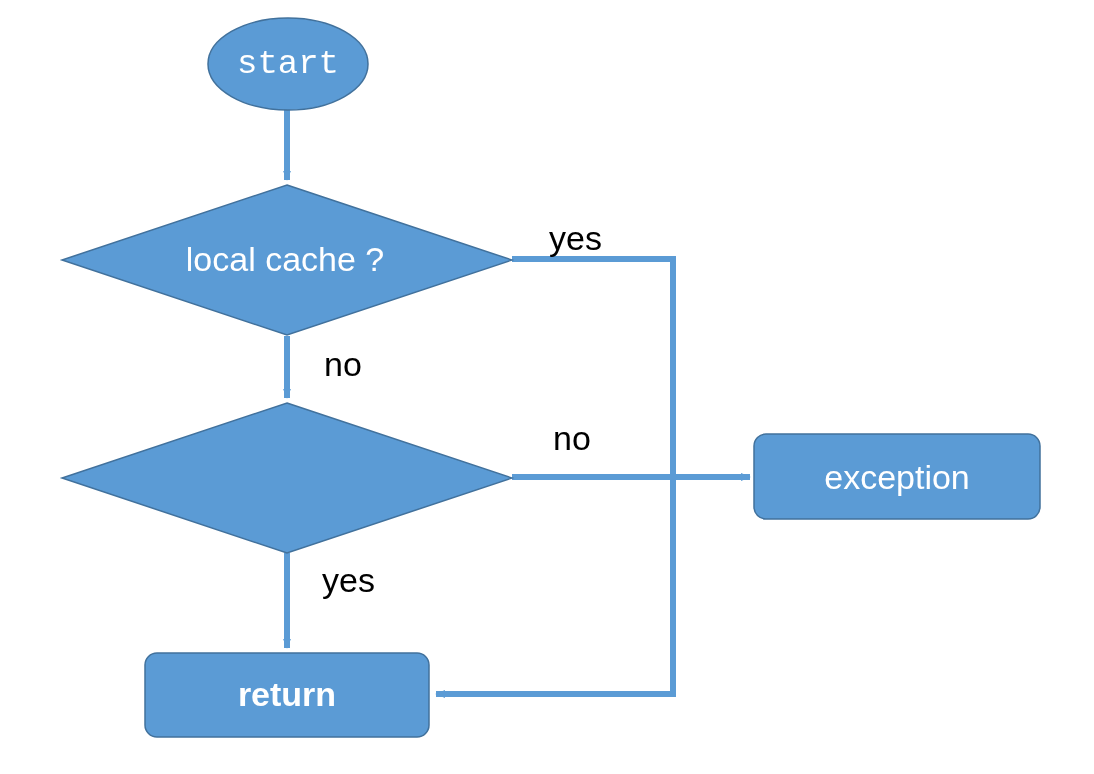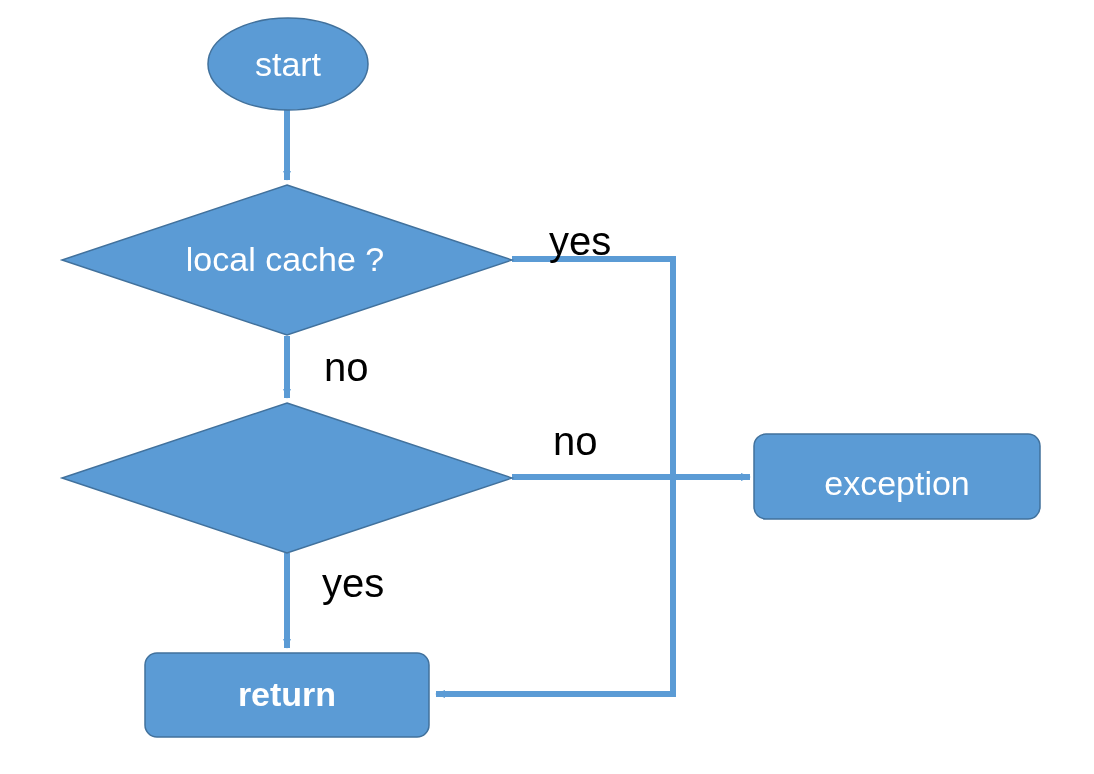--- a/index.html
+++ b/index.html
@@ -33,29 +33,29 @@
     line-height: 1;
     white-space: nowrap;
     text-align: center;
     letter-spacing: 0px;
     pointer-events: none;
   }
   .edge-label {
     position: absolute;
     color: #000000;
     font-family: "Liberation Sans", sans-serif;
-    font-size: 40px;
+    font-size: 34px;
     line-height: 1;
     white-space: nowrap;
     pointer-events: none;
   }
-  .lbl-start  { left: 208px; top: 47px;  width: 160px; }
+  .lbl-start  { left: 208px; top: 47px;  width: 160px; font-family: Liberation Mono, monospace; }
   .lbl-cache  { left: 60px;  top: 242px; width: 450px; }
   .lbl-snap   { left: 60px;  top: 460px; width: 450px; }
-  .lbl-exc    { left: 754px; top: 460px; width: 286px; margin-top: 6px; }
+  .lbl-exc    { left: 754px; top: 460px; width: 286px; }
   .lbl-ret    { left: 145px; top: 677px; width: 284px; font-weight: bold; }
   .lbl-yes1   { left: 549px; top: 221px; }
   .lbl-no1    { left: 324px; top: 347px; }
   .lbl-no2    { left: 553px; top: 421px; }
   .lbl-yes2   { left: 322px; top: 563px; }
 </style>
 </head>
 <body>
 
 <div id="canvas">

